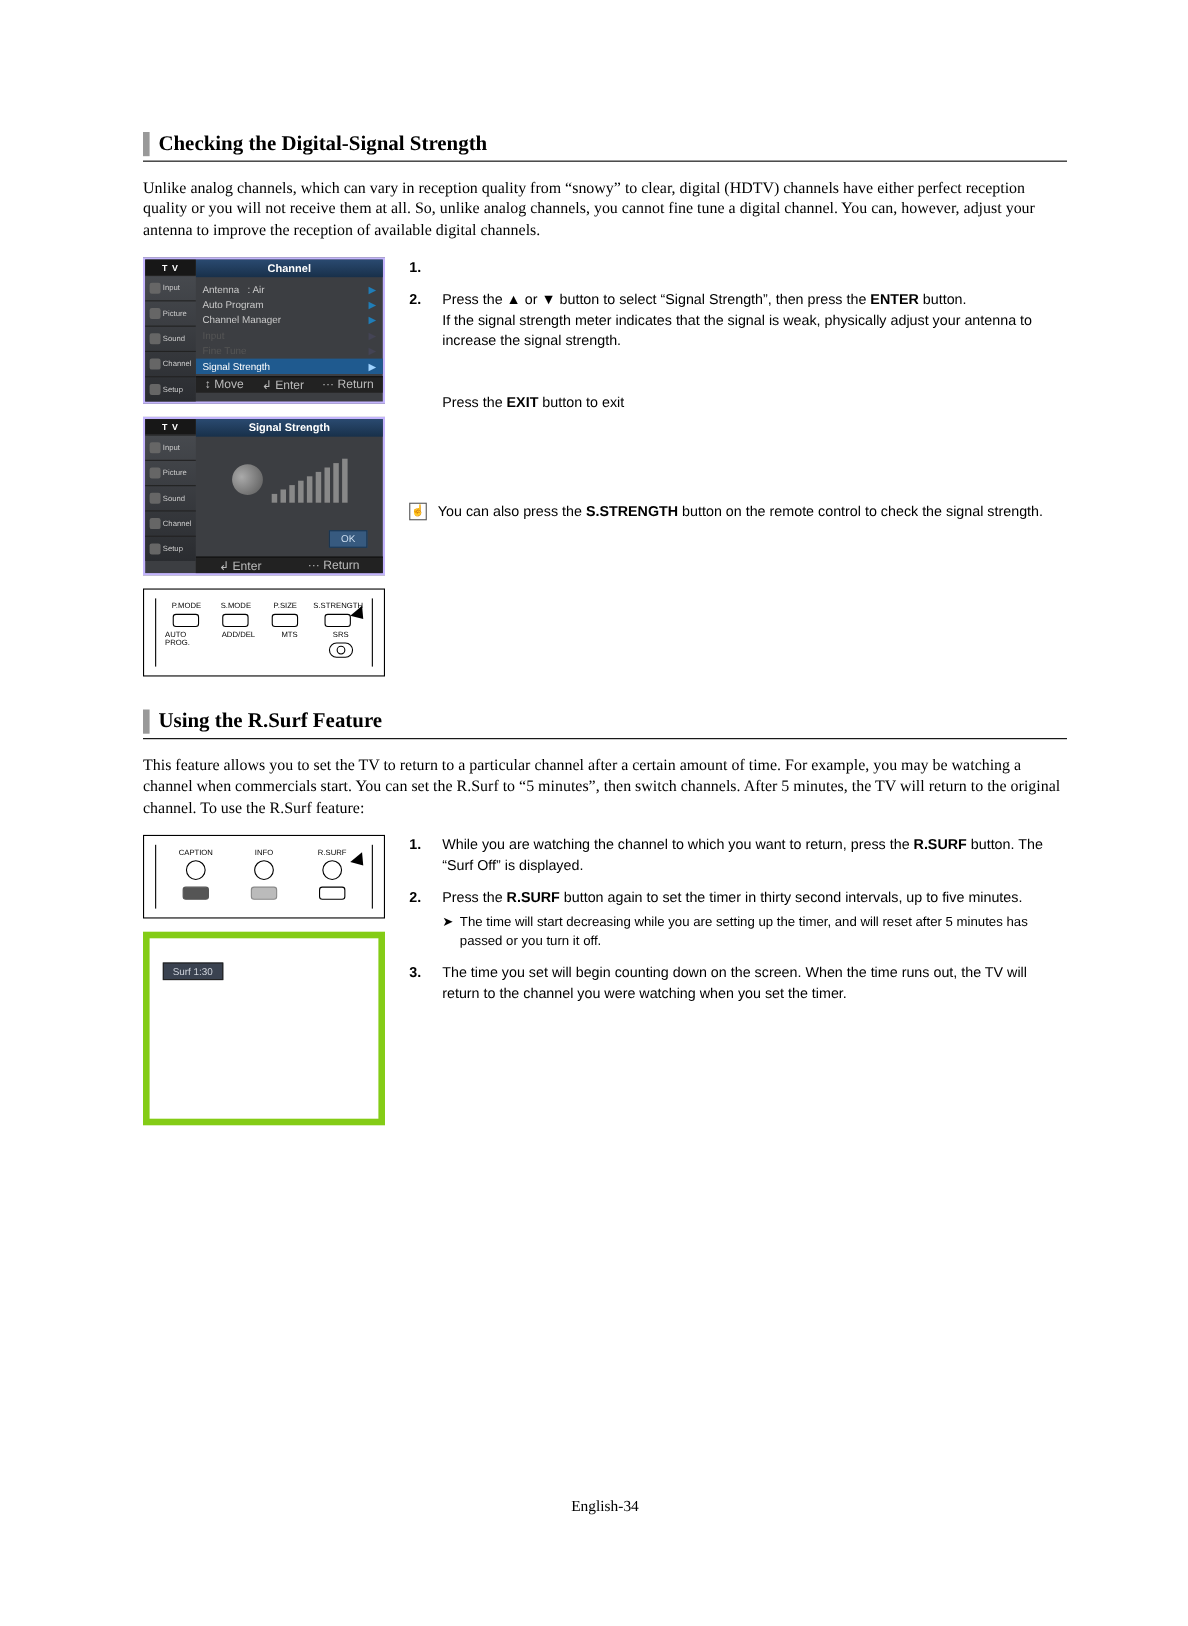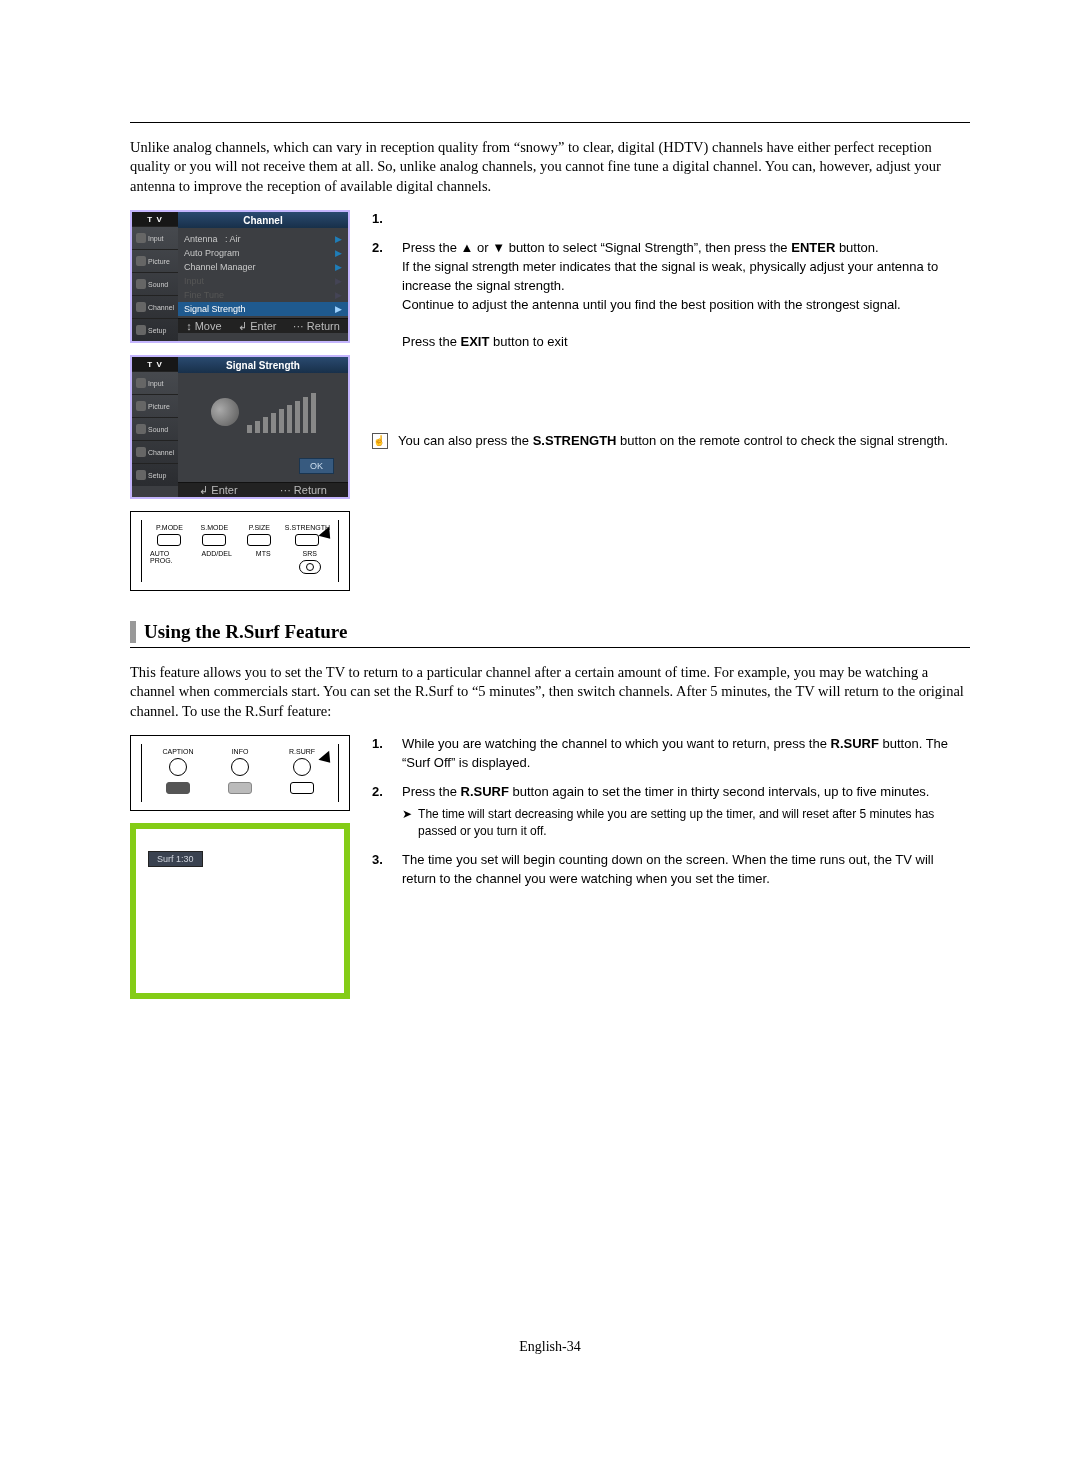--- a/index.html
+++ b/index.html
@@ -140,20 +140,21 @@
 
   .page-num { text-align:center;font-size:14px;margin-top:340px;font-family:"Times New Roman",serif; }
 
   .clearfix::after{content:"";display:block;clear:both;}
 </style>
 </head>
 <body>
 
 <div class="page">
 
+  <h2 class="section-title">Checking the Digital-Signal Strength</h2>
   <hr class="rule">
   <p class="intro">Unlike analog channels, which can vary in reception quality from “snowy” to clear, digital (HDTV) channels have either perfect reception quality or you will not receive them at all. So, unlike analog channels, you cannot fine tune a digital channel. You can, however, adjust your antenna to improve the reception of available digital channels.</p>
 
   <div class="layout">
     <div class="col-left">
 
       <div class="osd clearfix">
         <div class="osd-sidebar">
           <div class="tv-lbl">T V</div>
           <div class="side-item">
@@ -309,21 +310,20 @@
     <div class="col-right">
       <ol class="steps">
         <li>
           <span class="step-num">1.</span>
         </li>
         <li>
           <span class="step-num">2.</span>
           <span>
             <span>Press the ▲ or ▼ button to select “Signal Strength”, then press the </span><b>ENTER</b><span> button.</span><br>
             <span>If the signal strength meter indicates that the signal is weak, physically adjust your antenna to increase the signal strength.</span><br>
-            <span>Continue to adjust the antenna until you find the best position with the strongest signal.</span>
             <br><br>
             <span>Press the </span><b>EXIT</b><span> button to exit</span>
           </span>
         </li>
       </ol>
 
       <div class="note-row" style="margin-top:80px;">
         <span class="note-icon">☝</span>
         <span><span>You can also press the </span><b>S.STRENGTH</b><span> button on the remote control to check the signal strength.</span></span>
       </div>

